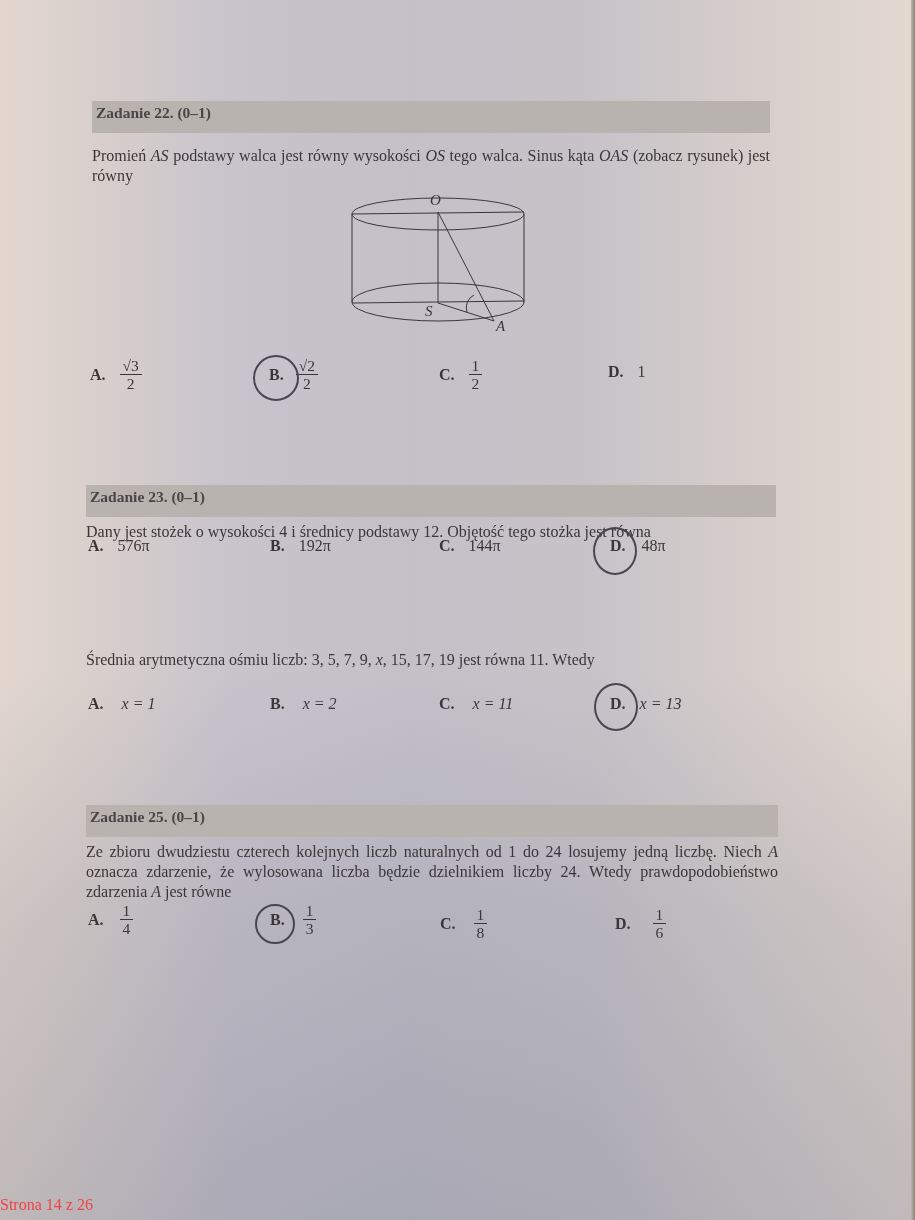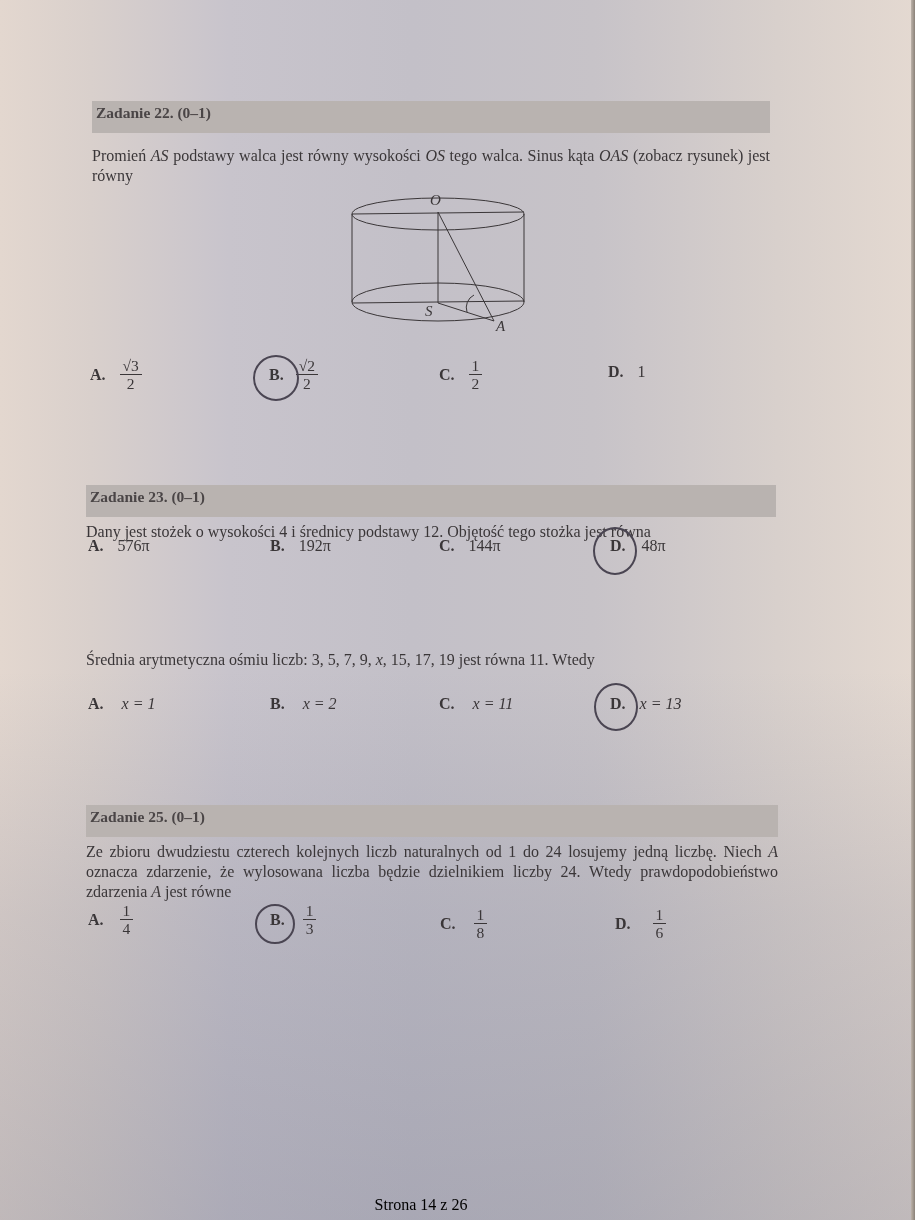--- a/index.html
+++ b/index.html
@@ -25,21 +25,21 @@
     .ans .letter { font-weight:bold; margin-right:14px; position:relative; }
     .ans .val { }
     .frac { display:inline-flex; flex-direction:column; align-items:center; font-size:15.5px; line-height:17px; }
     .frac .num { padding:0 3px; border-bottom:1px solid #3a3638; }
     .frac .den { }
     .circle {
       position:absolute; border:2px solid #4a4552; border-radius:50%;
       pointer-events:none;
     }
     .figure { position:absolute; left:350px; top:190px; }
-    .footer { position:absolute; left:0; width:842px; top:1196px; text-align:center; font-size:16px; color:#000000; }
+    .footer { position:absolute; left:0; width:842px; top:1196px; font-size:16px; color:#ef4444; }
   </style>
 </head>
 <body>
 
 <div class="page-edge"></div>
 
 <section class="task" style="top:101px; left:92px; width:678px;">
   <div class="task-header"><span>Zadanie 22. (0–1)</span></div>
   <div class="task-text" style="margin-top:13px;">
     <span>Promień </span><i>AS</i><span> podstawy walca jest równy wysokości </span><i>OS</i><span> tego walca. Sinus kąta </span><i>OAS</i><span> (zobacz rysunek) jest równy</span>

